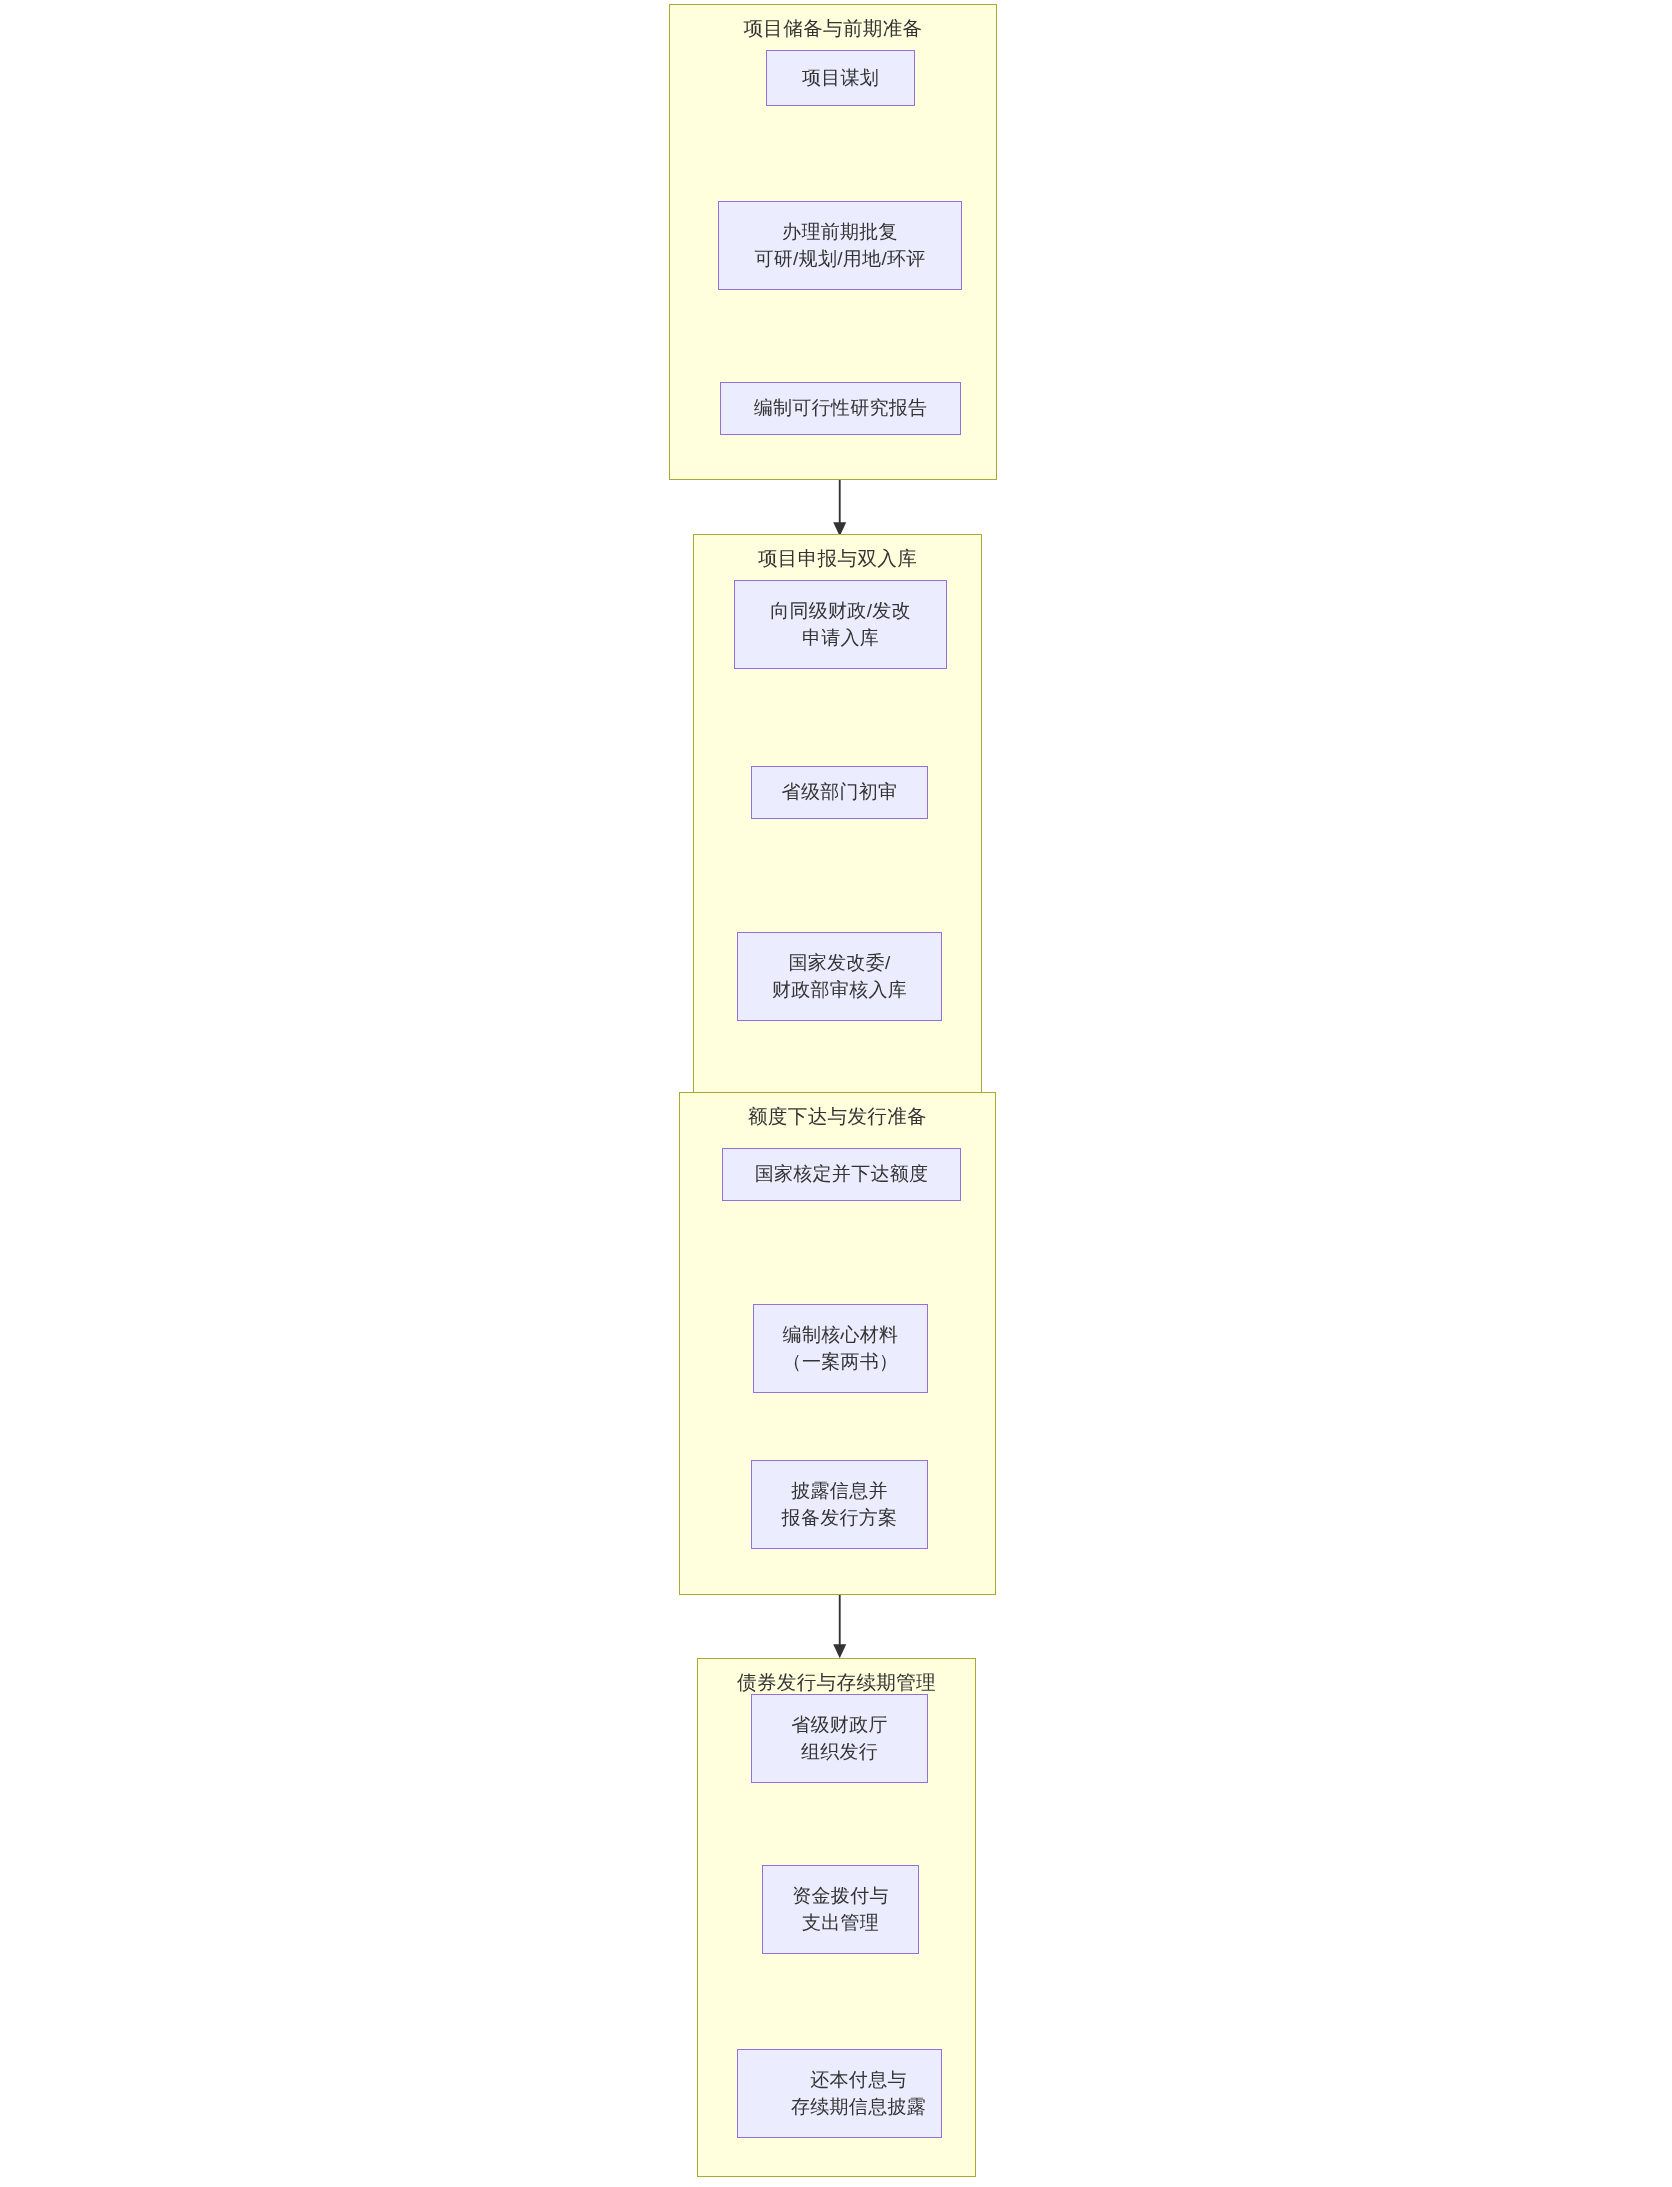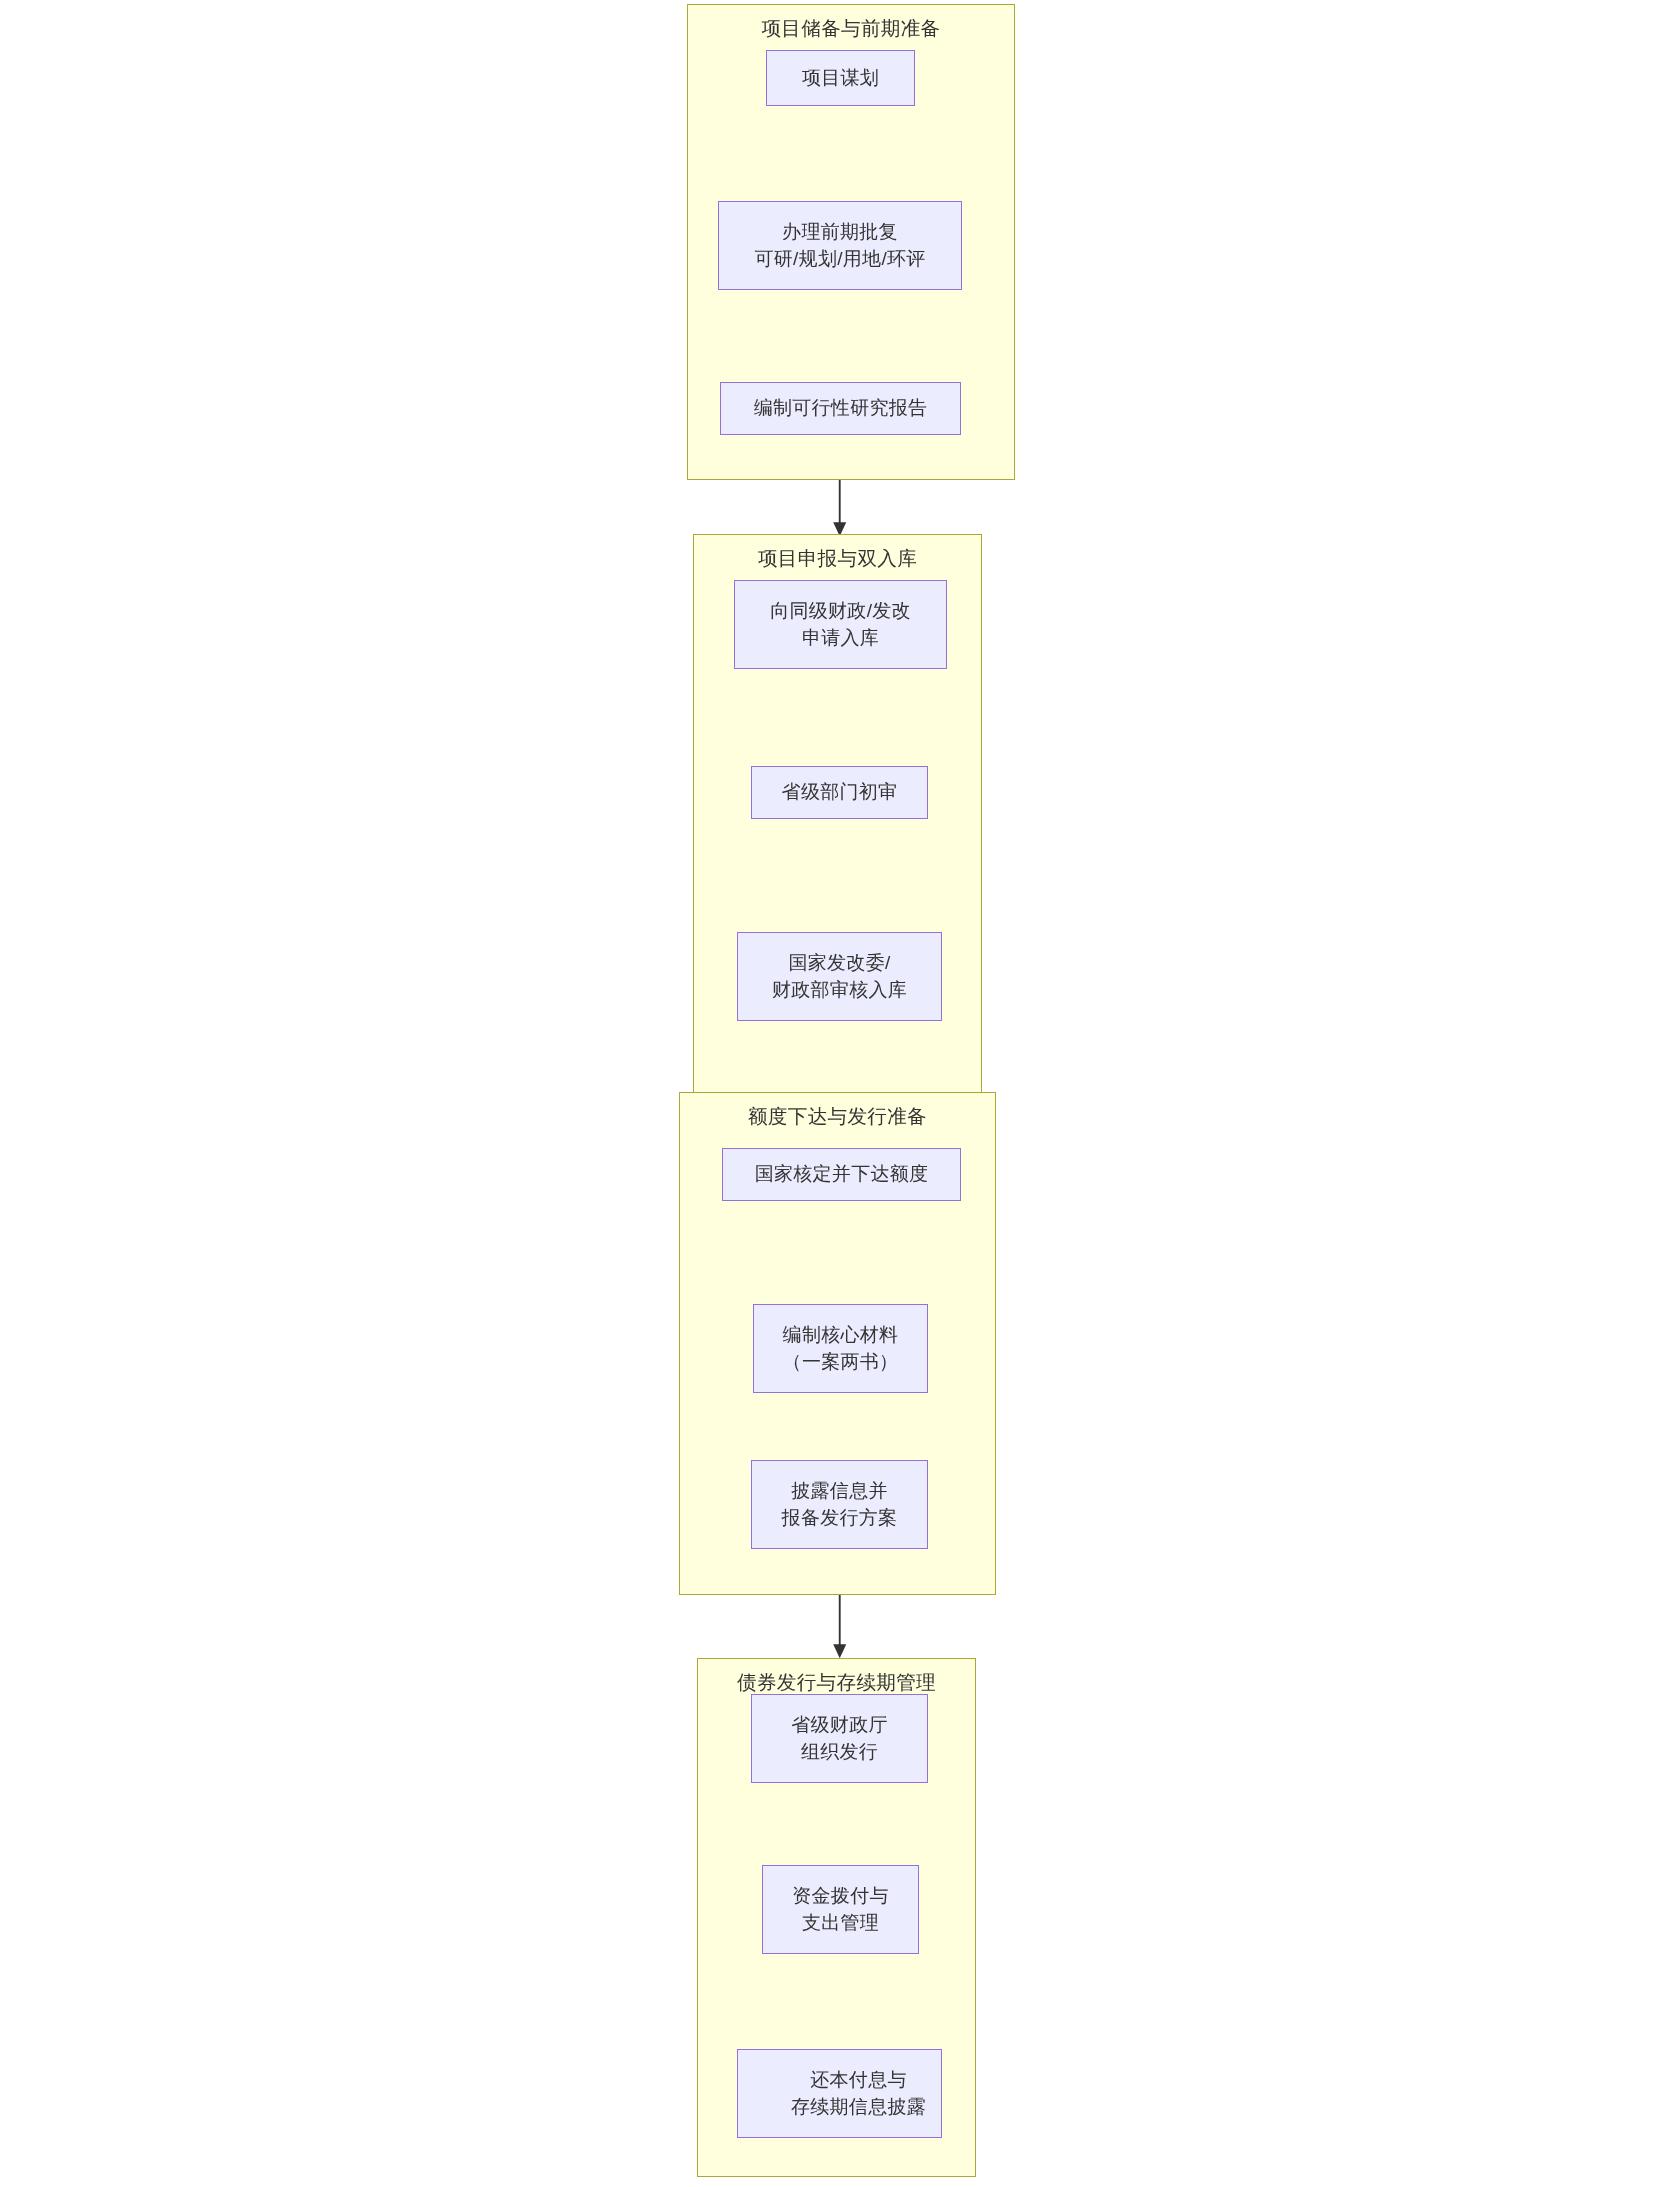--- a/index.html
+++ b/index.html
@@ -136,21 +136,21 @@
       <path class="edge-line" d="M 901 1913 L 901 2003"></path>
       <polygon class="edge-head" points="901,2014 894,1999 908,1999"></polygon>
     </g>
 
     <g>
       <path class="edge-line" d="M 901 2097 L 901 2189"></path>
       <polygon class="edge-head" points="901,2200 894,2185 908,2185"></polygon>
     </g>
   </svg>
 
-  <div class="cluster" style="left:687px; top:3.7px; width:328px; height:476px;">
+  <div class="cluster" style="left:669px; top:3.7px; width:328px; height:476px;">
     <div class="cluster-title" style="top:10.3px;">项目储备与前期准备</div>
   </div>
   <div class="node" style="left:766px; top:50px; width:149px; height:56px;">
     <span class="node-label">项目谋划</span>
   </div>
   <div class="node" style="left:718px; top:201px; width:244px; height:89px;">
     <span class="node-label">办理前期批复
 可研/规划/用地/环评</span>
   </div>
   <div class="node" style="left:720px; top:382px; width:241px; height:53px;">

